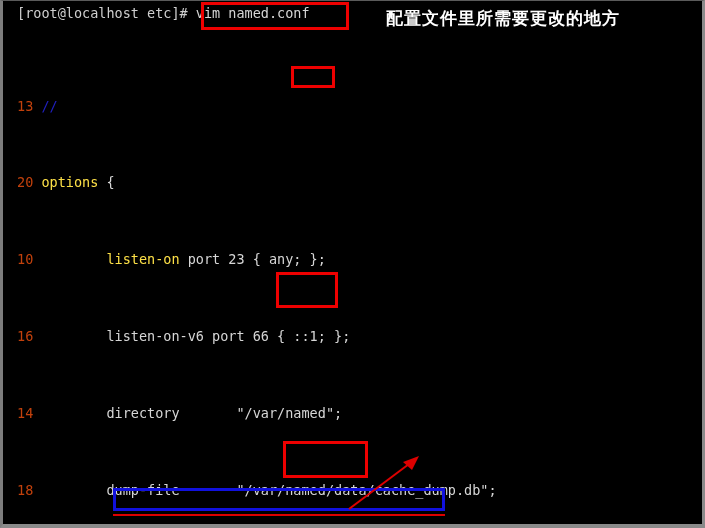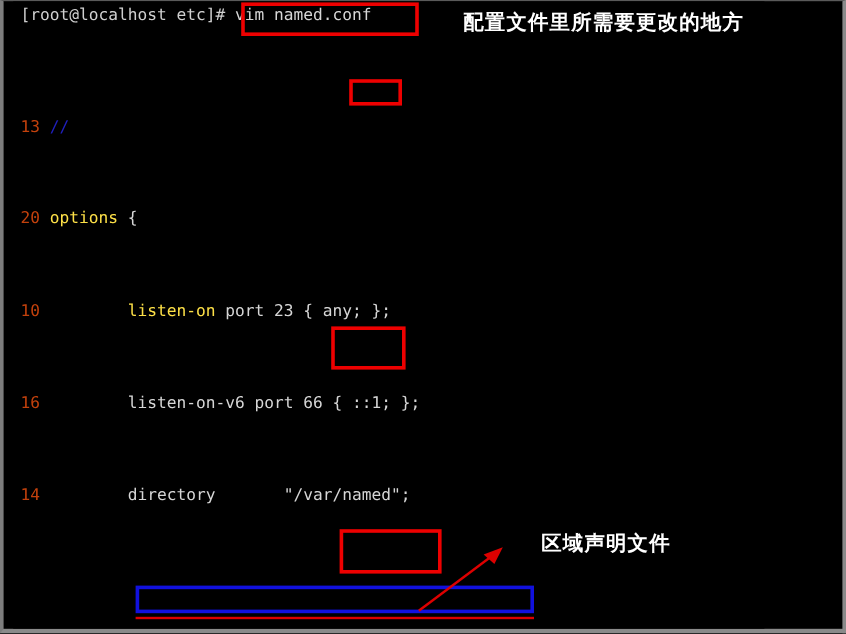--- a/index.html
+++ b/index.html
@@ -100,20 +100,21 @@
       <div class="row"><span class="lnum">13</span> <span class="blue">//</span></div>
 
       <div class="row"><span class="lnum">20</span> <span class="olive">options</span><span class="white"> {</span></div>
 
       <div class="row"><span class="lnum">10</span> <span class="olive">        listen-on</span><span class="white"> port 23 { any; };</span></div>
 
       <div class="row"><span class="lnum">16</span> <span class="white">        listen-on-v6 port 66 { ::1; };</span></div>
 
       <div class="row"><span class="lnum">14</span> <span class="white">        directory       "/var/named";</span></div>
 
+      <div class="row"><span class="lnum">18</span> <span class="white">        dump-file       "/var/named/data/cache_dump.db";</span></div>
 
       
 
       
 
       
 
       
 
       
@@ -168,16 +169,15 @@
 
     <div class="redline" style="left:102px; top:513px; width:332px;"></div>
 
     <svg class="arrow-svg" style="left:330px; top:452px; width:110px; height:62px;" viewBox="0 0 110 62">
       <line x1="8" y1="56" x2="72" y2="8" stroke="#dd0000" stroke-width="2"></line>
       <polygon points="78,3 62,9 71,17" fill="#dd0000"></polygon>
     </svg>
 
     <div class="cjk" style="left:375px; top:6px;">配置文件里所需要更改的地方</div>
 
-    <div class="cjk" style="left:440px; top:440px;">区域声明文件</div>
 
   </div>
 </div>
 
 </body></html>

